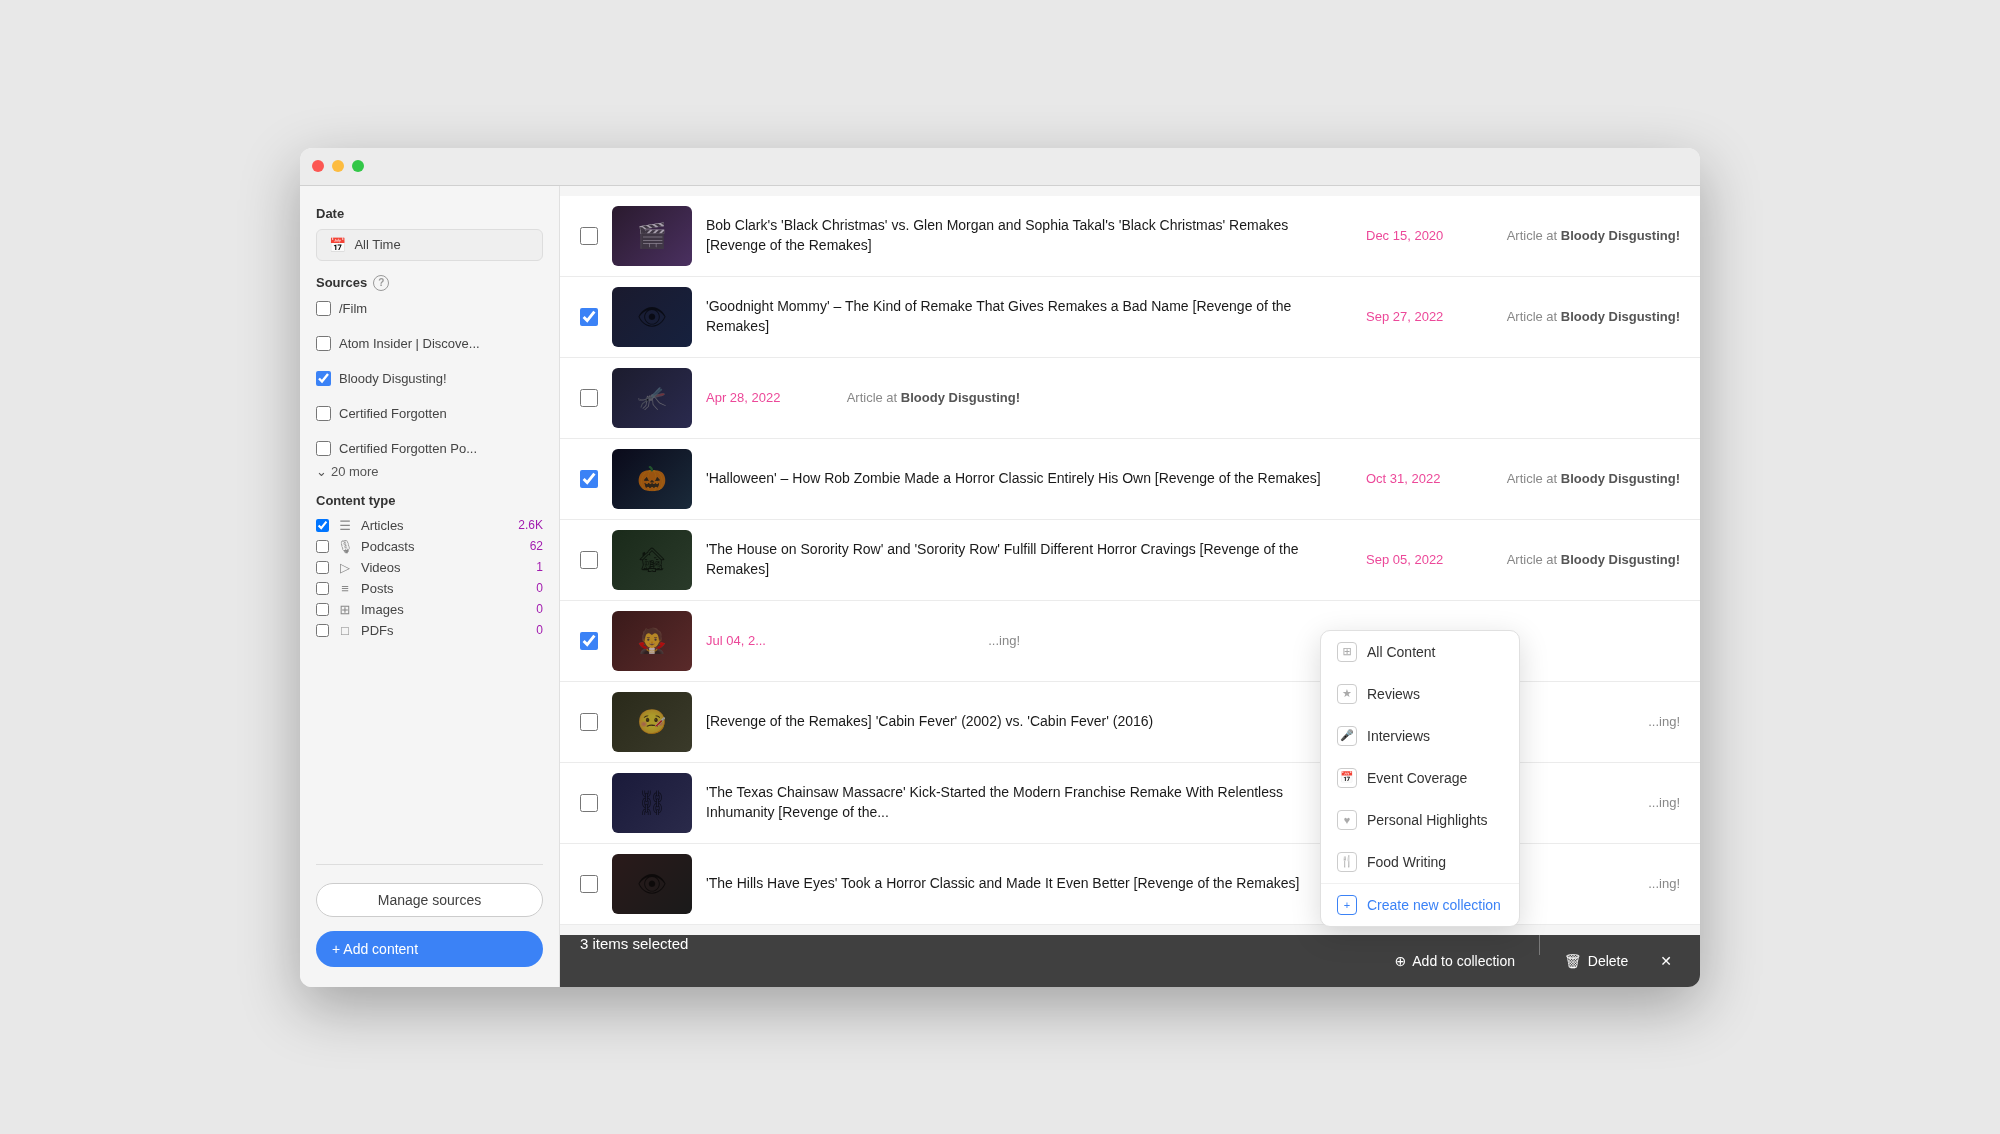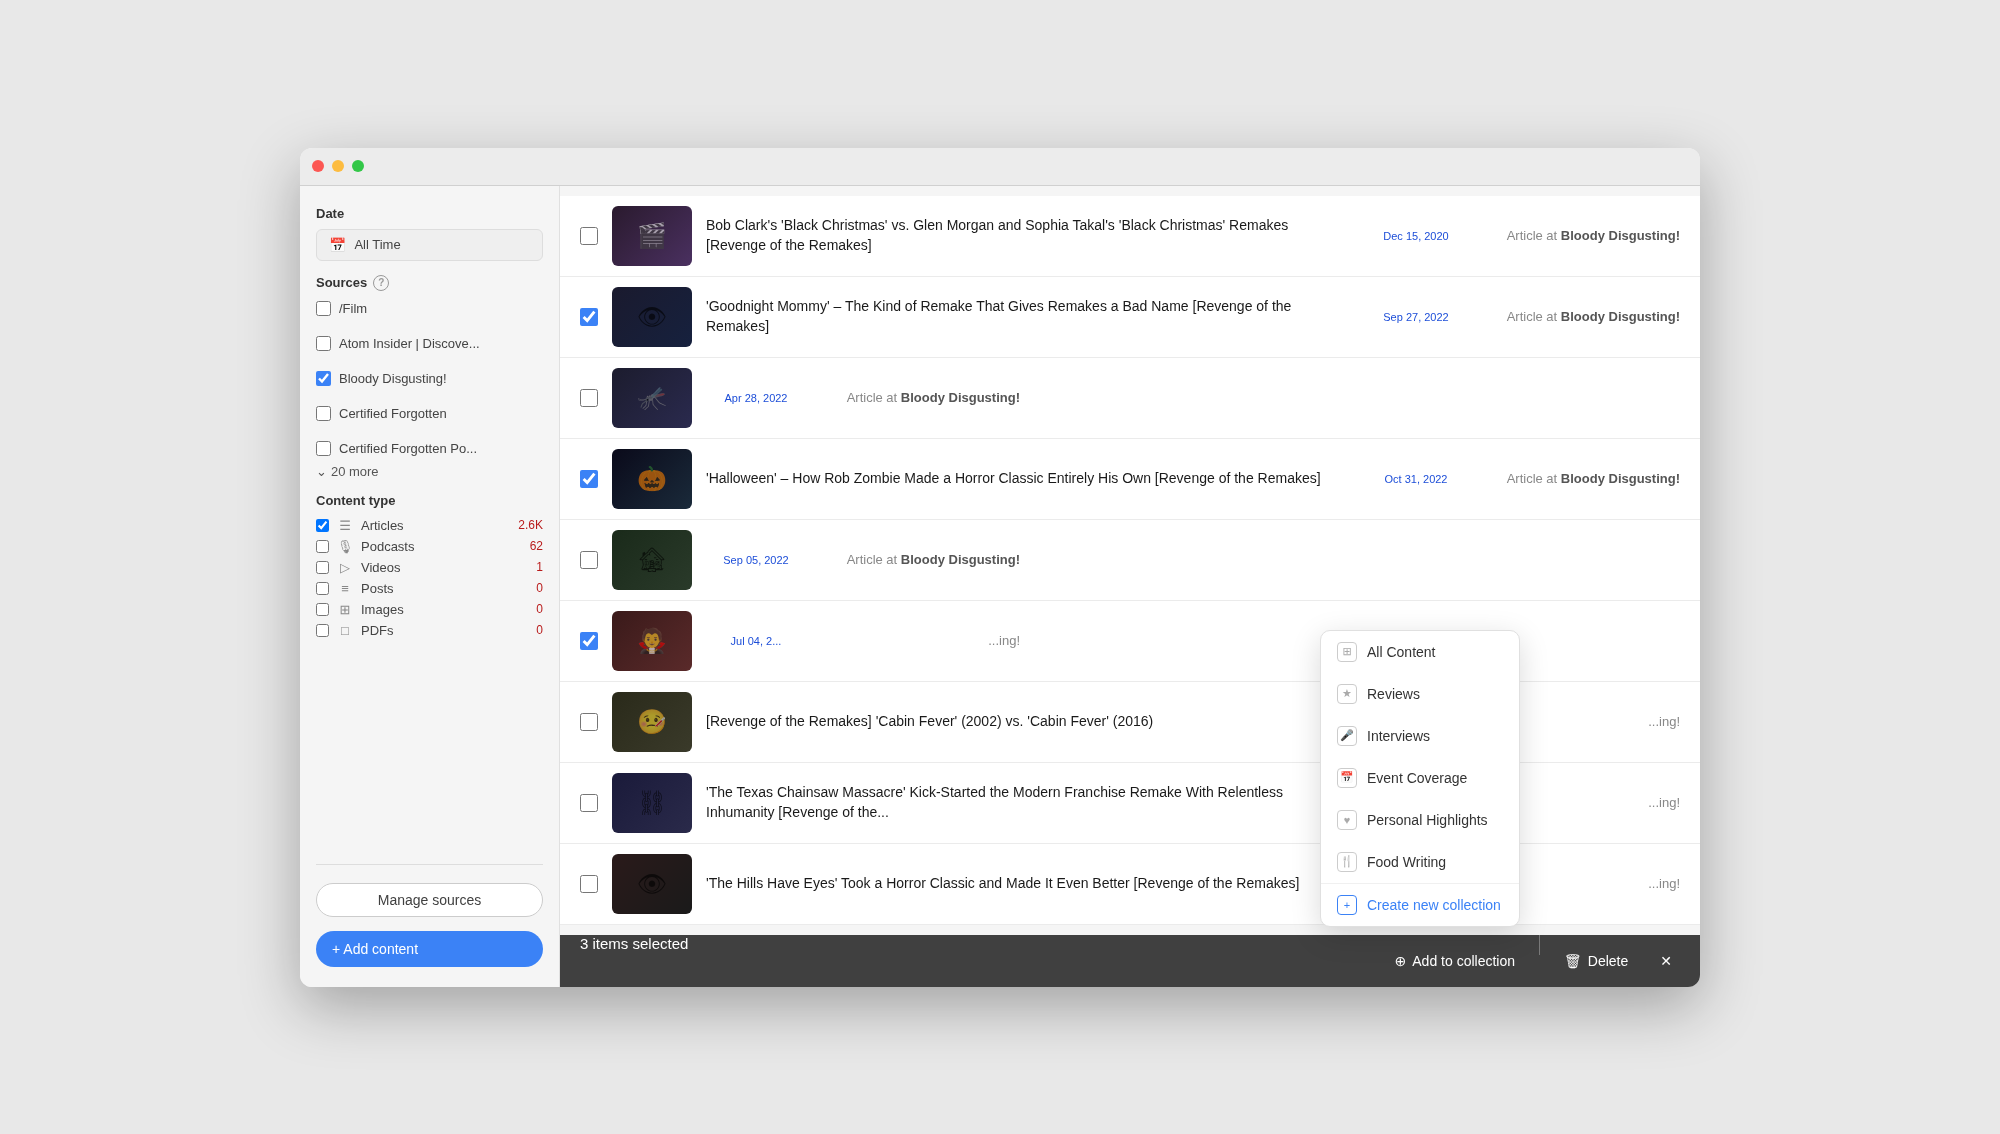--- a/index.html
+++ b/index.html
@@ -128,21 +128,21 @@
       display: flex;
       align-items: center;
       gap: 8px;
       font-size: 13px;
       color: #444;
       cursor: pointer;
     }
     .ct-count {
       margin-left: auto;
       font-size: 12px;
-      color: #b91c1c;
+      color: #a21caf;
     }
     .ct-icon {
       font-size: 13px;
       color: #888;
       width: 16px;
       text-align: center;
     }
     .manage-sources-btn {
       background: white;
       border: 1px solid #ccc;
@@ -208,25 +208,25 @@
       justify-content: center;
     }
     .article-title {
       flex: 1;
       font-size: 14px;
       color: #1a1a1a;
       line-height: 1.4;
       font-weight: 500;
     }
     .article-date {
-      font-size: 11px;
-      color: #1d4ed8;
+      font-size: 13px;
+      color: #ec4899;
       white-space: nowrap;
       min-width: 100px;
-      text-align: center;
+      text-align: left;
     }
     .article-source {
       font-size: 13px;
       color: #888;
       white-space: nowrap;
       min-width: 200px;
       text-align: right;
     }
     .article-source strong {
       color: #555;
@@ -483,20 +483,21 @@
           <div class="article-source">Article at <strong>Bloody Disgusting!</strong></div>
         </div>
 
         <div class="article-row">
           <input type="checkbox" class="row-checkbox" style="">
           <div class="article-thumb t5">
             <div class="thumb-placeholder">
                 <span class="thumb-shape">🏚</span>
               </div>
           </div>
+          <div class="article-title">'The House on Sorority Row' and 'Sorority Row' Fulfill Different Horror Cravings [Revenge of the Remakes]</div>
           <div class="article-date">Sep 05, 2022</div>
           <div class="article-source">Article at <strong>Bloody Disgusting!</strong></div>
         </div>
 
         <div class="article-row">
           <input type="checkbox" class="row-checkbox" checked="" style="">
           <div class="article-thumb t6">
             <div class="thumb-placeholder">
                 <span class="thumb-shape">🧛</span>
               </div>

